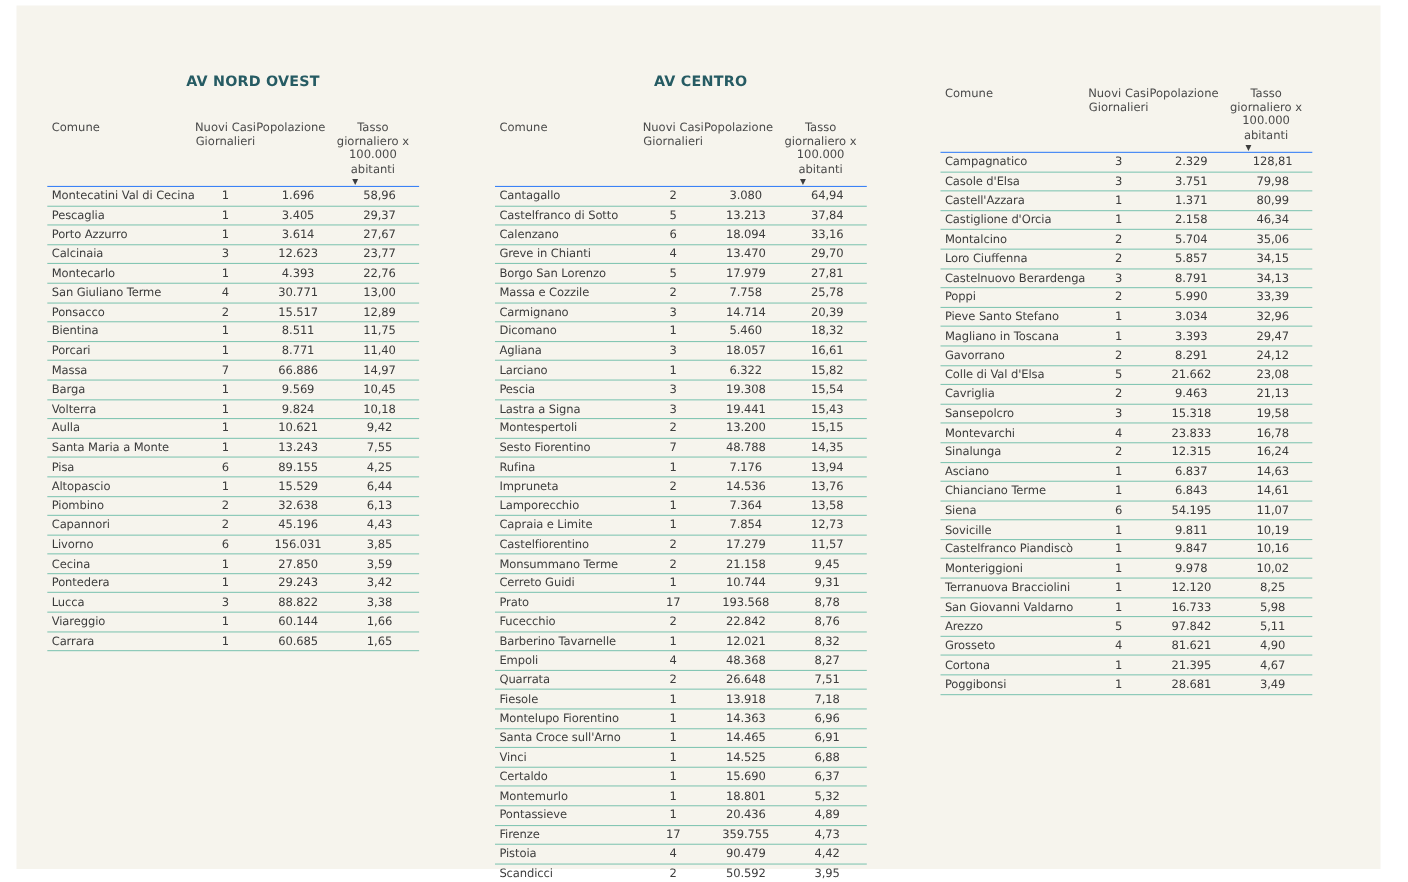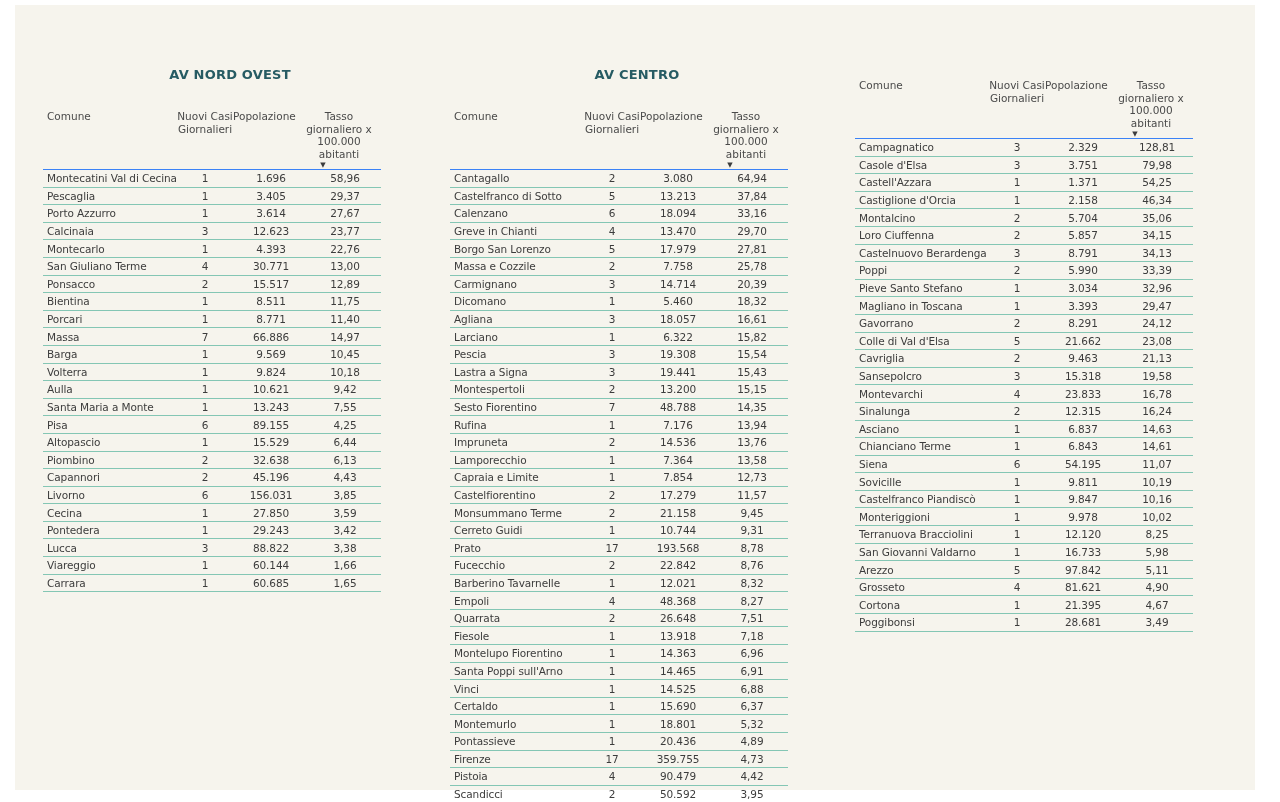--- a/index.html
+++ b/index.html
@@ -365,21 +365,21 @@
         <div class="c c-pop">13.918</div>
         <div class="c c-tasso">7,18</div>
       </div>
       <div class="trow">
         <div class="c c-comune">Montelupo Fiorentino</div>
         <div class="c c-nuovi">1</div>
         <div class="c c-pop">14.363</div>
         <div class="c c-tasso">6,96</div>
       </div>
       <div class="trow">
-        <div class="c c-comune">Santa Poppi sull'Arno</div>
+        <div class="c c-comune">Santa Croce sull'Arno</div>
         <div class="c c-nuovi">1</div>
         <div class="c c-pop">14.465</div>
         <div class="c c-tasso">6,91</div>
       </div>
       <div class="trow">
         <div class="c c-comune">Vinci</div>
         <div class="c c-nuovi">1</div>
         <div class="c c-pop">14.525</div>
         <div class="c c-tasso">6,88</div>
       </div>
@@ -454,21 +454,21 @@
       <div class="trow">
         <div class="c c-comune">Casole d'Elsa</div>
         <div class="c c-nuovi">3</div>
         <div class="c c-pop">3.751</div>
         <div class="c c-tasso">79,98</div>
       </div>
       <div class="trow">
         <div class="c c-comune">Castell'Azzara</div>
         <div class="c c-nuovi">1</div>
         <div class="c c-pop">1.371</div>
-        <div class="c c-tasso">54,25</div>
+        <div class="c c-tasso">80,99</div>
       </div>
       <div class="trow">
         <div class="c c-comune">Castiglione d'Orcia</div>
         <div class="c c-nuovi">1</div>
         <div class="c c-pop">2.158</div>
         <div class="c c-tasso">46,34</div>
       </div>
       <div class="trow">
         <div class="c c-comune">Montalcino</div>
         <div class="c c-nuovi">2</div>

